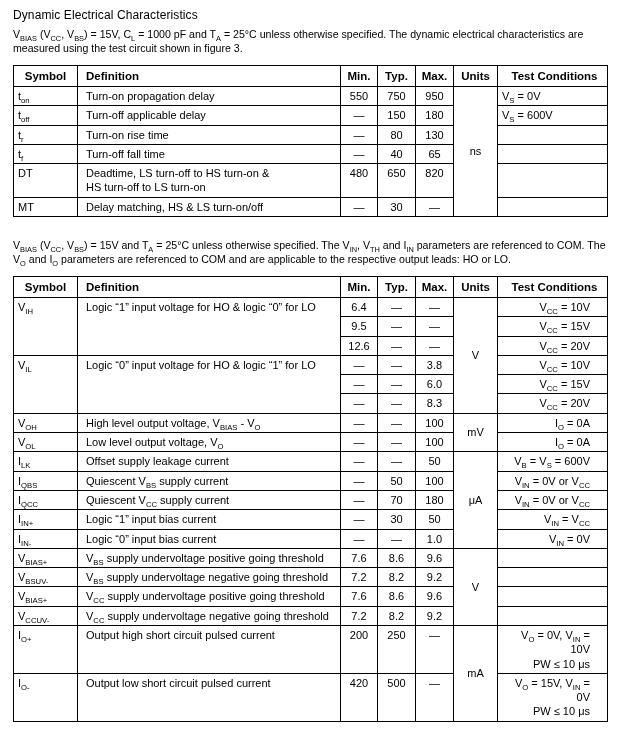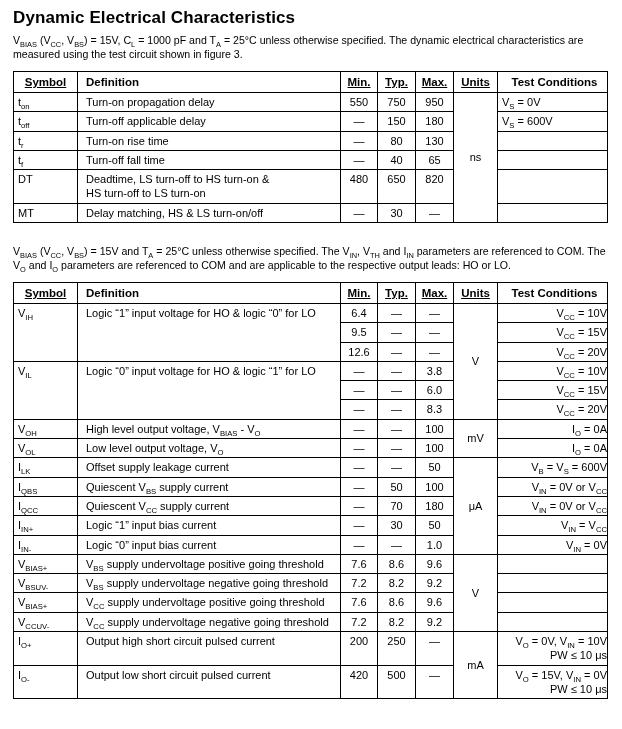--- a/index.html
+++ b/index.html
@@ -10,22 +10,22 @@
     font-family: "Liberation Sans", sans-serif;
   }
   .page {
     width: 622px;
     min-height: 729px;
     background: #ffffff;
     padding: 8px 14px 10px 13px;
   }
   .section { margin-bottom: 22px; }
   .section-title {
-    font-size: 17px;
-    font-weight: bold;
+    font-size: 12px;
+    font-weight: normal;
     margin: 0 0 6px 0;
     letter-spacing: 0.1px;
   }
   .subtitle {
     font-size: 10.6px;
     line-height: 1.32;
     margin: 5px 0 9px 0;
   }
   table.char-table {
     border-collapse: collapse;
@@ -38,34 +38,34 @@
     overflow: hidden;
   }
   .char-table th {
     font-size: 11.5px;
     font-weight: bold;
     height: 21px;
     padding: 2px 4px;
     vertical-align: middle;
   }
   .char-table th.h-def, .char-table th.h-test { text-align: left; padding-left: 8px; }
-  .char-table th.h-c { text-align: center; text-decoration: underline; }
+  .char-table th.h-c { text-align: center; }
   .char-table th.h-test { text-align: center; }
   .char-table td {
     height: 18px;
     padding: 2px 4px;
     line-height: 1.3;
     vertical-align: top;
   }
   td.sym  { text-align: left; }
   td.def  { text-align: left; padding-left: 8px; }
   td.num  { text-align: center; }
   td.units { text-align: center; vertical-align: middle; }
   .t-dynamic td.test { }
-  .t-static  td.test { text-align: right; padding-right: 0; margin-top: 28px; }
+  .t-static  td.test { text-align: right; padding-right: 17px; margin-top: 28px; }
   sub { font-size: 0.7em; line-height: 0; }
 </style>
 </head>
 <body>
 
 <div class="page">
 
   <div class="section">
     <h1 class="section-title">Dynamic Electrical Characteristics</h1>
     <p class="subtitle">V<sub>BIAS</sub> (V<sub>CC</sub>, V<sub>BS</sub>) = 15V, C<sub>L</sub> = 1000 pF and T<sub>A</sub> = 25°C unless otherwise specified. The dynamic electrical characteristics are measured using the test circuit shown in figure 3.</p>

